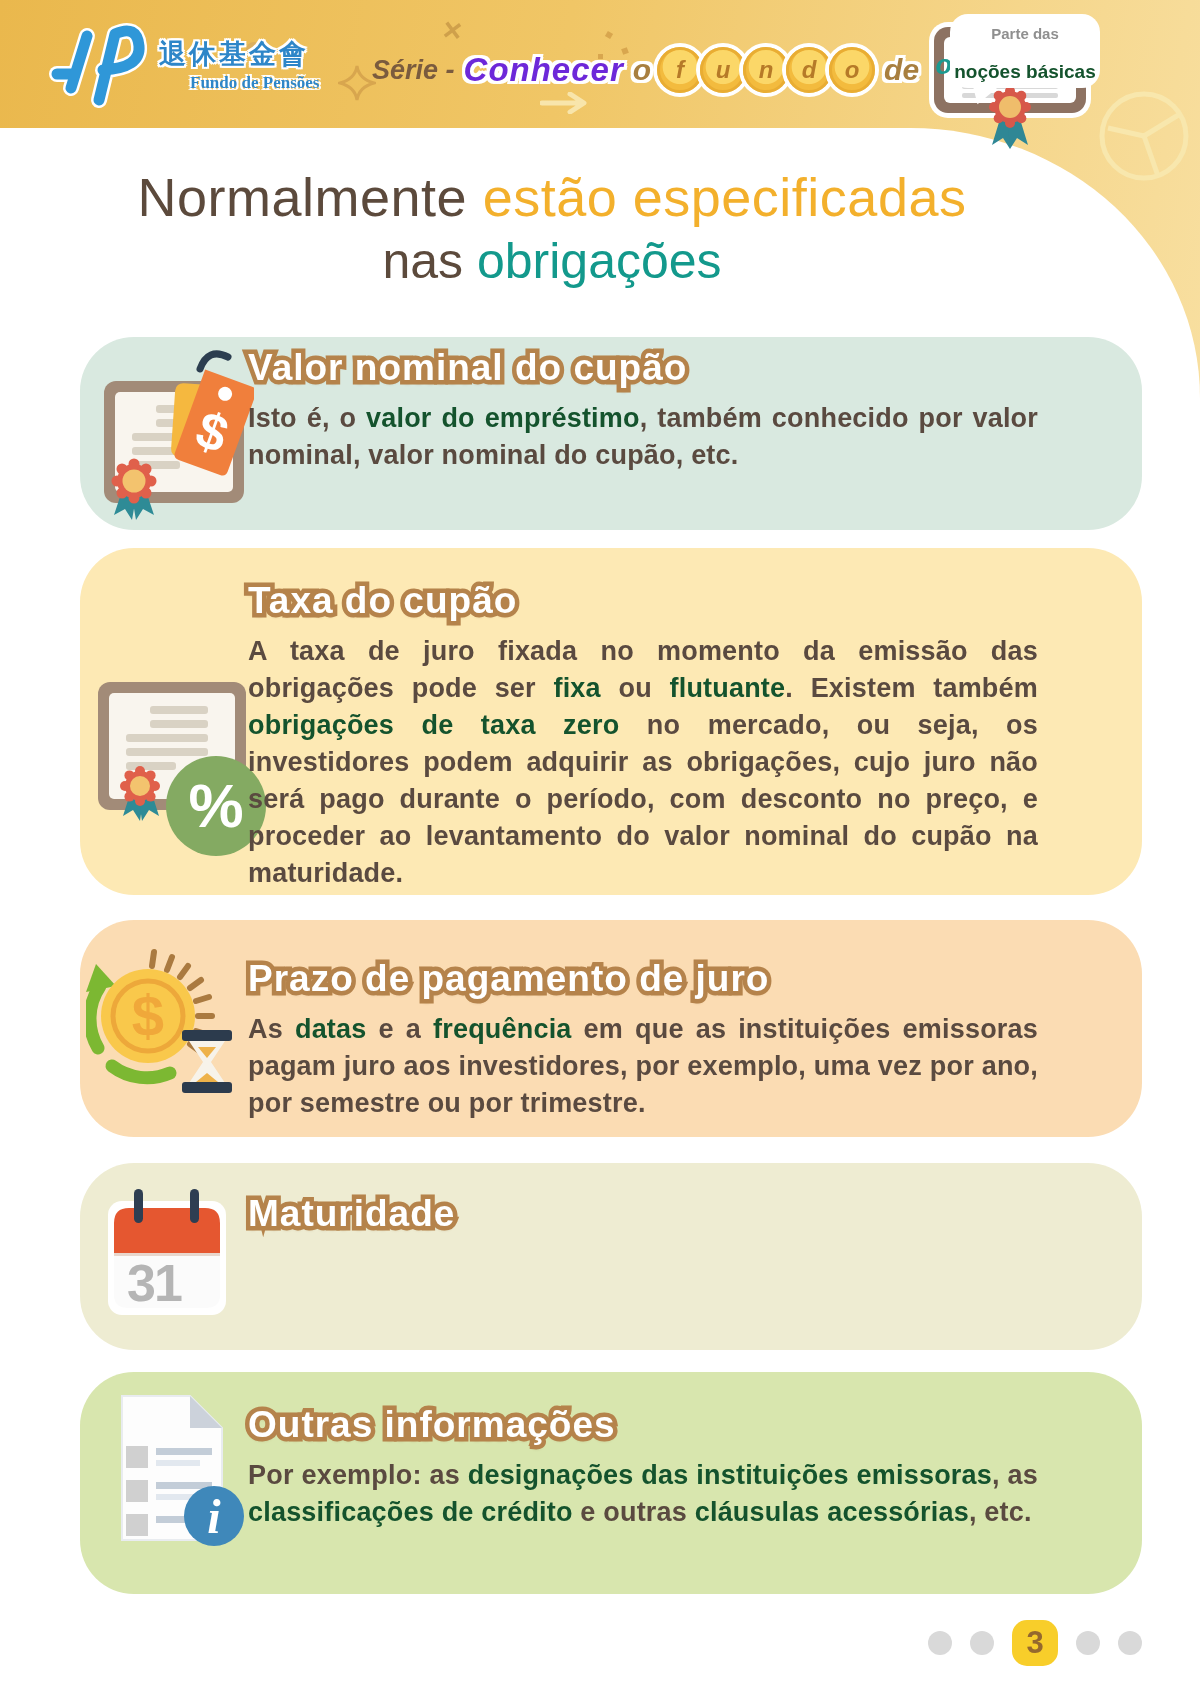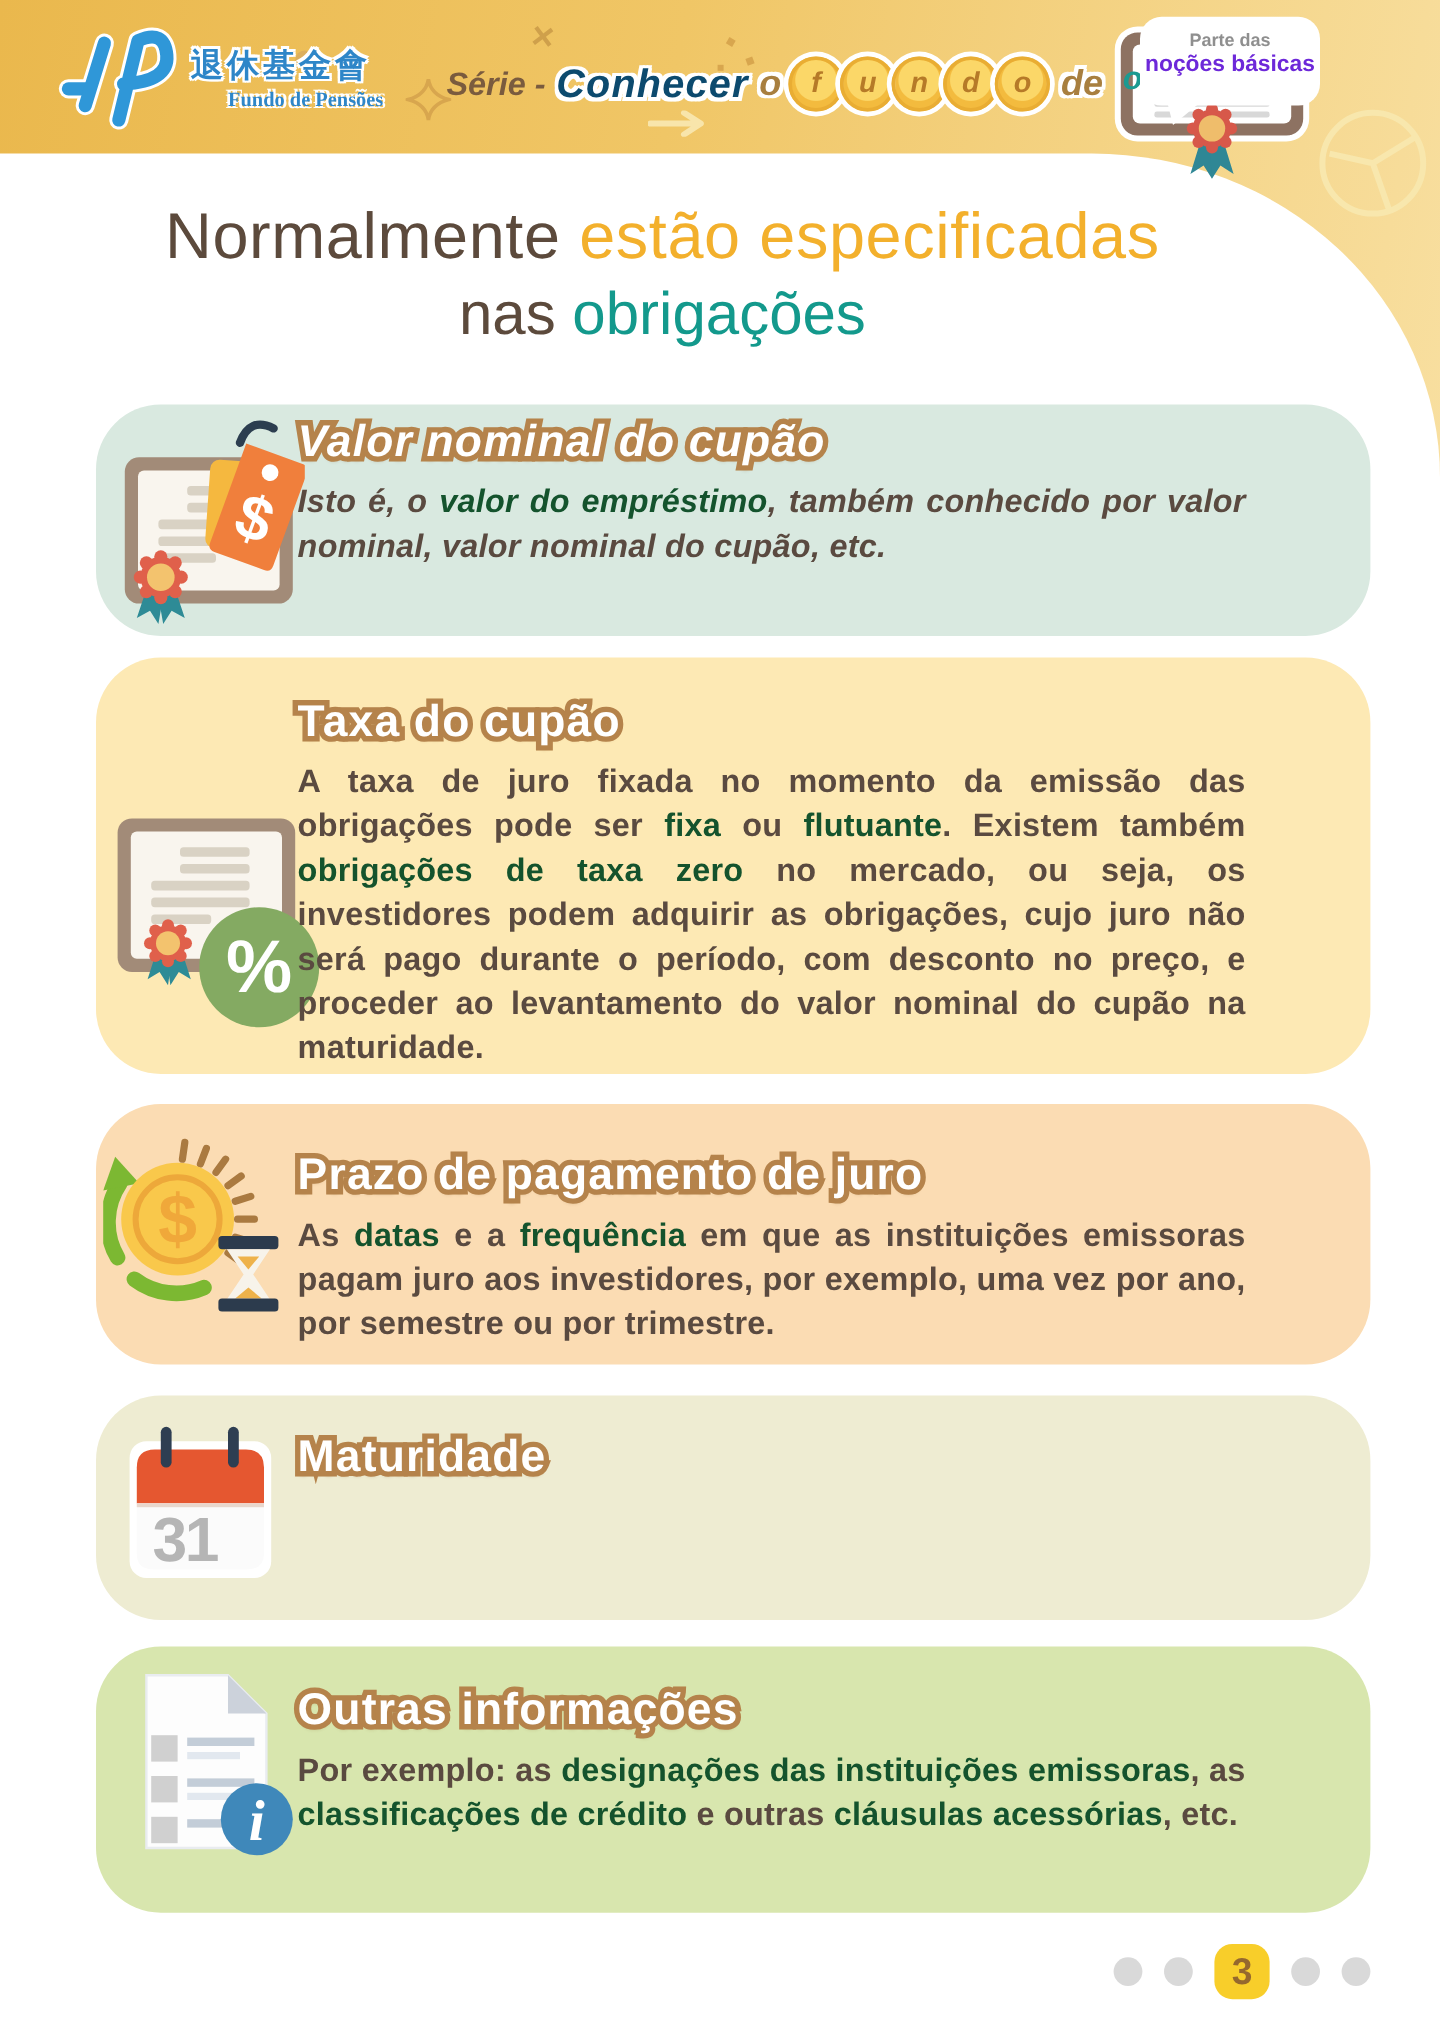--- a/index.html
+++ b/index.html
@@ -28,21 +28,21 @@
     font-family:"Liberation Serif", serif;font-size:17px;font-weight:bold;color:#2e86c8;
     text-shadow:-2px -2px 0 #fff,2px -2px 0 #fff,-2px 2px 0 #fff,2px 2px 0 #fff;
     margin-top:1px;
     padding-left:31px;
   }
   .series-row{
     position:absolute;left:372px;top:26px;height:88px;display:flex;align-items:center;gap:9px;z-index:2;font-style:italic;
   }
   .series-prefix{font-size:27px;font-weight:bold;color:#7a5b3e;}
   .w-conhecer{
-    font-size:33px;font-weight:bold;color:#0c4a6e;letter-spacing:1px;
+    font-size:33px;font-weight:bold;color:#6d28d9;letter-spacing:1px;
     text-shadow:-3px -3px 0 #fff,3px -3px 0 #fff,-3px 3px 0 #fff,3px 3px 0 #fff,0 3px 0 #fff,0 -3px 0 #fff,3px 0 0 #fff,-3px 0 0 #fff;
   }
   .w-brown{
     font-size:30px;font-weight:bold;color:#a87f3f;
     text-shadow:-3px -3px 0 #fff,3px -3px 0 #fff,-3px 3px 0 #fff,3px 3px 0 #fff,0 3px 0 #fff,0 -3px 0 #fff,3px 0 0 #fff,-3px 0 0 #fff;
   }
   .coins{display:flex;}
   .coin{
     width:40px;height:40px;border-radius:50%;
     background:radial-gradient(circle at 50% 42%, #fbd768 55%, #f3bb3e 58%);
@@ -71,21 +71,21 @@
   .bubble{
     position:absolute;left:950px;top:14px;width:150px;height:74px;z-index:2;
     background:#ffffff;border-radius:18px;text-align:center;padding-top:11px;box-sizing:border-box;
   }
   .bubble:after{
     content:"";position:absolute;left:20px;bottom:-17px;width:0;height:0;
     border-left:9px solid transparent;border-right:20px solid transparent;
     border-top:22px solid #ffffff;transform:rotate(8deg);
   }
   .bubble-l1{font-size:15px;font-weight:bold;color:#8f8f8f;}
-  .bubble-l2{font-size:19px;font-weight:bold;color:#6d28d9;margin-top:1px;}
+  .bubble-l2{font-size:19px;font-weight:bold;color:#14532d;margin-top:19px;}
   
   .decor{position:absolute;z-index:0;}
   .decor-cross{left:443px;top:12px;font-size:32px;font-weight:bold;color:#cfa04b;transform:rotate(8deg);}
   .decor-dot{left:246px;top:42px;width:16px;height:16px;border-radius:50%;background:#dcaf5e;}
   .decor-speck1{left:606px;top:32px;width:6px;height:6px;background:#d8a64e;transform:rotate(30deg);}
   .decor-speck2{left:622px;top:48px;width:6px;height:6px;background:#d8a64e;transform:rotate(-20deg);}
   .decor-speck3{left:598px;top:54px;width:5px;height:5px;background:#d8a64e;}
   
   .page-title{position:absolute;left:0;top:166px;width:1104px;text-align:center;z-index:2;font-weight:normal;}
   .pt-line1{font-size:54px;letter-spacing:0.5px;}
@@ -100,21 +100,21 @@
   .card-3{top:920px;height:217px;background:#fbdcb3;}
   .card-4{top:1163px;height:187px;background:#eeecd2;}
   .card-5{top:1372px;height:222px;background:#d8e6ae;}
   .card-icon{position:absolute;}
   .i1{left:14px;top:4px;}
   .i2{left:10px;top:126px;}
   .i3{left:6px;top:8px;}
   .i4{left:24px;top:22px;}
   .i5{left:16px;top:18px;}
   .text-col{position:absolute;left:168px;width:790px;}
-  .t1{top:8px;font-style:italic;} .t2{top:30px;} .t3{top:36px;} .t4{top:28px;} .t5{top:30px;}
+  .t1{top:8px;} .t2{top:30px;} .t3{top:36px;} .t4{top:28px;} .t5{top:30px;}
   .card-title{
     position:relative;display:inline-block;z-index:1;
     font-size:37px;font-weight:bold;letter-spacing:1px;color:#ffffff;
     margin-bottom:9px;line-height:46px;white-space:nowrap;
   }
   .card-title::before{
     content:attr(data-text);position:absolute;left:0;top:0;z-index:-1;
     color:#b5834b;-webkit-text-stroke:9px #b5834b;
     text-shadow:0 4px 3px rgba(120,80,30,0.25);
   }

